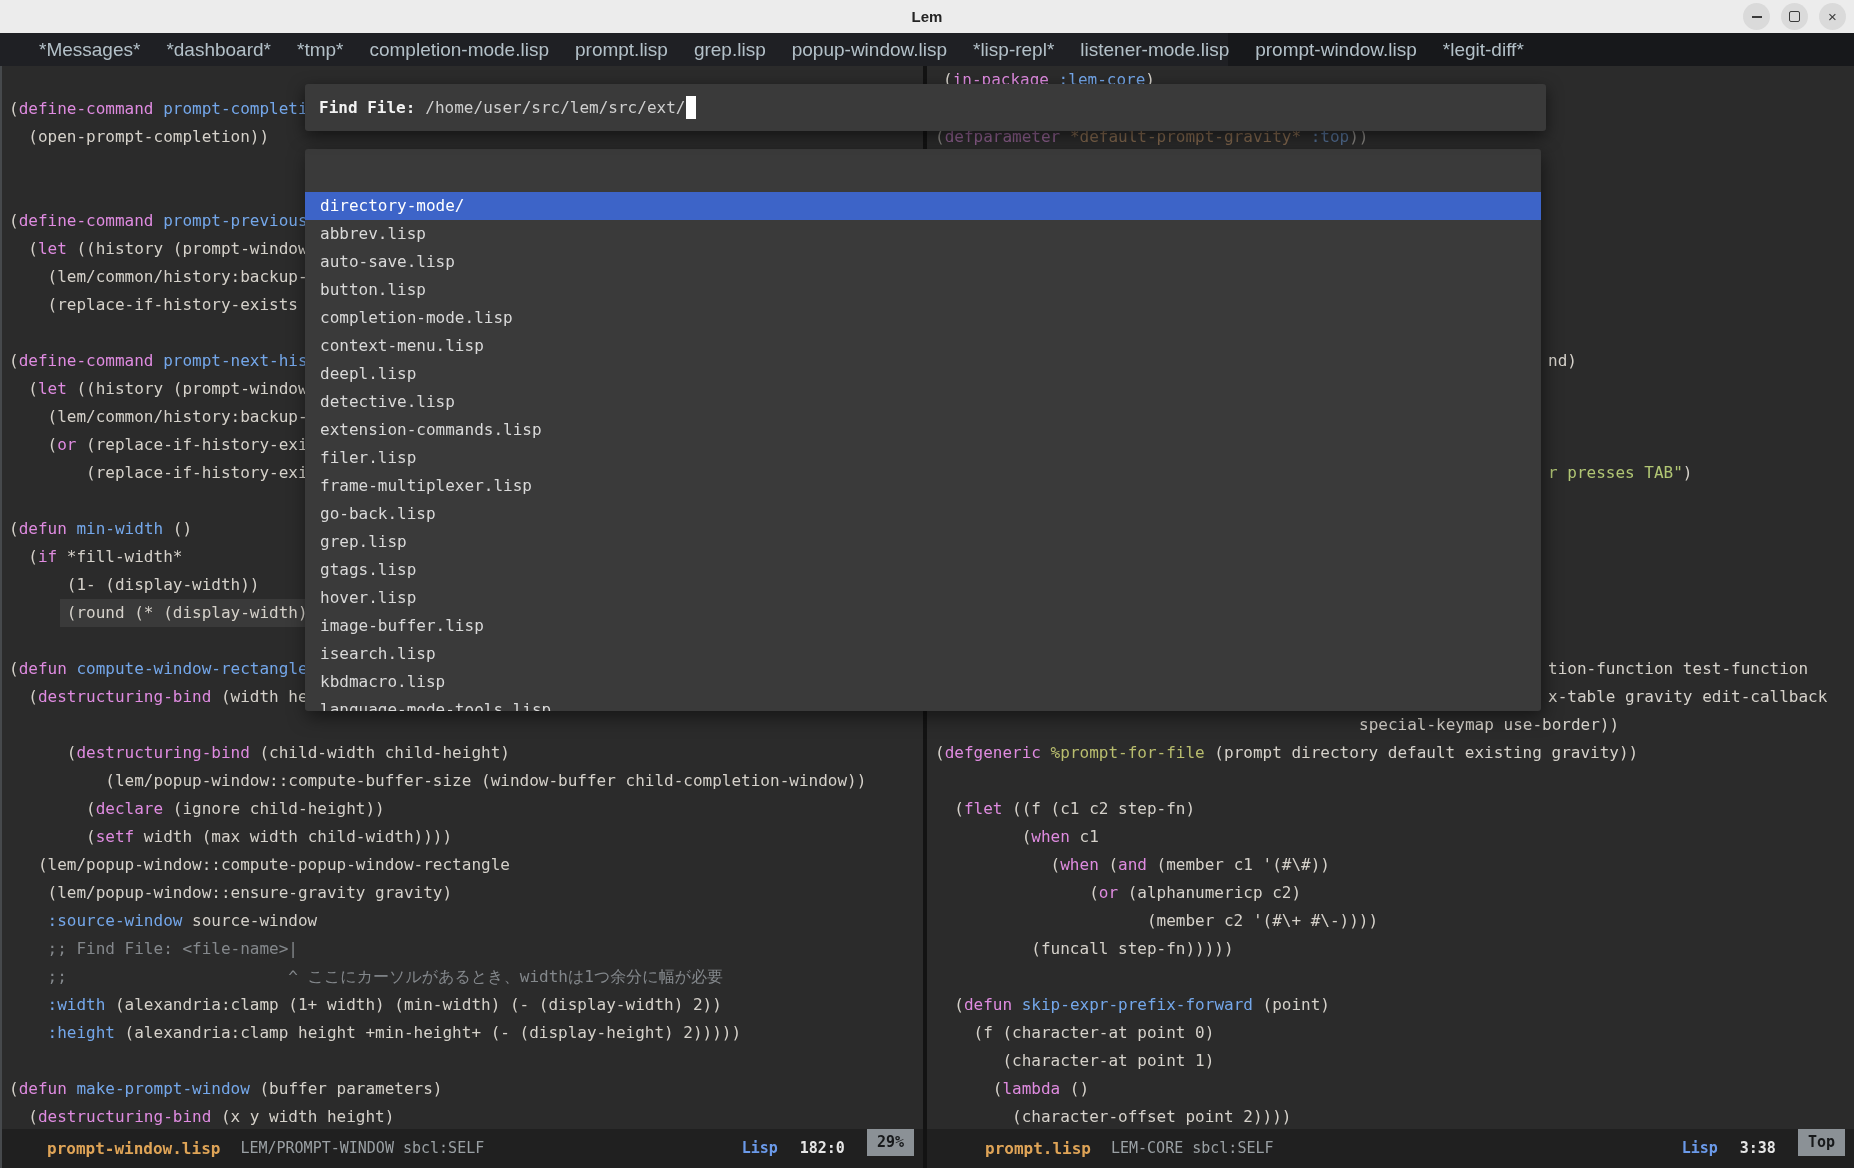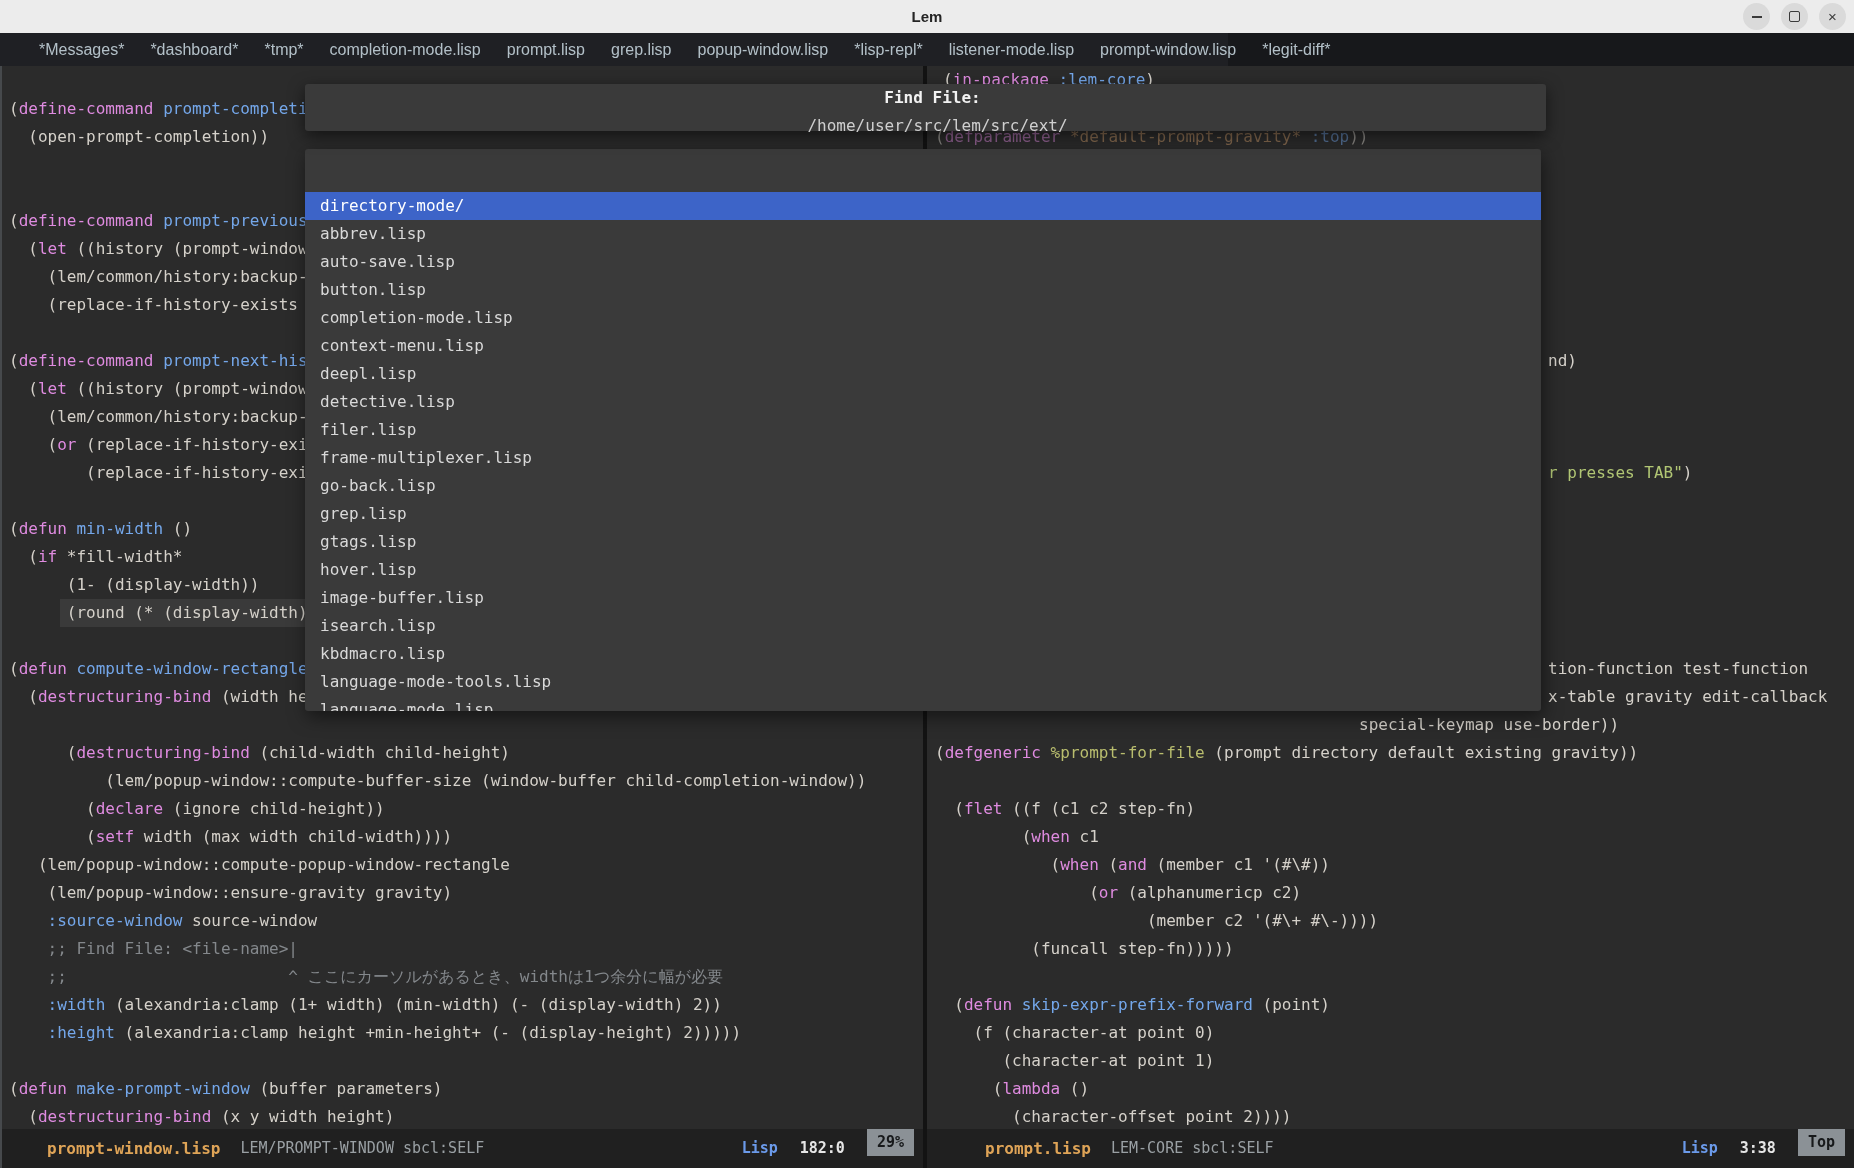--- a/index.html
+++ b/index.html
@@ -15,21 +15,21 @@
   .win-controls{position:absolute;right:8px;top:3px;display:flex;gap:11px;}
   .win-btn{width:27px;height:27px;border-radius:50%;background:var(--btn_bg);
     display:flex;align-items:center;justify-content:center;cursor:pointer;}
   .glyph-min{display:block;width:10px;height:0;border-bottom:2px solid #3a3a3a;}
   .glyph-max{display:block;width:9px;height:9px;border:1.5px solid #3a3a3a;border-radius:2px;}
   .glyph-close{font-size:15px;color:#3a3a3a;line-height:1;}
   
   .tabbar{position:absolute;left:0;top:33px;width:1854px;height:33px;background:var(--tabbar_bg);}
   .tabstrip{position:absolute;left:0;top:0;width:1228px;height:33px;background:var(--tabstrip_bg);
     display:flex;align-items:center;padding-left:26px;box-sizing:border-box;}
-  .tab{font-size:16px;color:var(--tab_fg);padding:0 13px;white-space:nowrap;cursor:pointer;line-height:33px;}
+  .tab{font-size:19px;color:var(--tab_fg);padding:0 13px;white-space:nowrap;cursor:pointer;line-height:33px;}
   
   .editor{position:absolute;left:0;top:66px;width:1854px;height:1102px;background:var(--bg);}
   .pane{position:absolute;top:0;height:1063px;overflow:hidden;}
   .pane-left{left:0;width:923px;}
   .pane-right{left:927px;width:927px;}
   .divider{position:absolute;left:923px;top:0;width:4px;height:1102px;background:var(--divider);z-index:4;}
   .win-edge{position:absolute;left:0;top:0;width:2px;height:1102px;background:#46494c;z-index:6;}
   .line{position:absolute;height:28px;white-space:pre;z-index:2;
     font:16px/28px "DejaVu Sans Mono",monospace;color:var(--fg);cursor:text;}
   .line.dim{opacity:.55;}
@@ -43,21 +43,21 @@
   .modeline-left{left:0;width:923px;padding-left:47px;box-sizing:border-box;}
   .modeline-right{left:927px;width:927px;padding-left:58px;box-sizing:border-box;}
   .ml-buffer{color:var(--buffer_orange);font-weight:bold;font-size:16px;margin-right:20px;white-space:pre;}
   .ml-info{white-space:pre;}
   .ml-right{margin-left:auto;display:flex;align-items:flex-start;gap:22px;padding-right:9px;}
   .ml-mode{color:var(--mode_blue);font-weight:bold;}
   .ml-pos{color:var(--pos_fg);font-weight:bold;}
   .ml-chip{background:var(--chip_bg);color:var(--chip_fg);font-weight:bold;
     padding:6px 10px;line-height:1;border-radius:0;}
   
-  .float{position:absolute;background:var(--float_bg);border-radius:3px;flex-direction:column;}
+  .float{position:absolute;background:var(--float_bg);border-radius:3px;}
   .prompt{left:305px;top:18px;width:1241px;height:47px;z-index:21;
     display:flex;align-items:center;padding-left:14px;box-sizing:border-box;
     font:16px/28px "DejaVu Sans Mono",monospace;box-shadow:0 5px 16px rgba(0,0,0,.55);cursor:text;}
   .prompt-label{color:#f2f2f2;font-weight:bold;white-space:pre;}
   .prompt-value{color:#cfcfcf;white-space:pre;margin-left:10px;}
   .cursor{display:inline-block;width:10px;height:23px;background:#ffffff;margin-left:1px;}
   .popup{left:305px;top:83px;width:1236px;height:562px;z-index:20;
     padding-top:2px;box-sizing:border-box;box-shadow:2px 6px 18px rgba(0,0,0,.5);overflow:hidden;}
   .pop-item{height:28px;font:16px/28px "DejaVu Sans Mono",monospace;color:#d9d9d9;
     padding-left:15px;white-space:pre;cursor:pointer;}
@@ -177,20 +177,21 @@
 
   <div class="float popup" id="popup">
       <div class="pop-item selected">directory-mode/</div>
       <div class="pop-item">abbrev.lisp</div>
       <div class="pop-item">auto-save.lisp</div>
       <div class="pop-item">button.lisp</div>
       <div class="pop-item">completion-mode.lisp</div>
       <div class="pop-item">context-menu.lisp</div>
       <div class="pop-item">deepl.lisp</div>
       <div class="pop-item">detective.lisp</div>
+      <div class="pop-item">extension-commands.lisp</div>
       <div class="pop-item">filer.lisp</div>
       <div class="pop-item">frame-multiplexer.lisp</div>
       <div class="pop-item">go-back.lisp</div>
       <div class="pop-item">grep.lisp</div>
       <div class="pop-item">gtags.lisp</div>
       <div class="pop-item">hover.lisp</div>
       <div class="pop-item">image-buffer.lisp</div>
       <div class="pop-item">isearch.lisp</div>
       <div class="pop-item">kbdmacro.lisp</div>
       <div class="pop-item">language-mode-tools.lisp</div>

